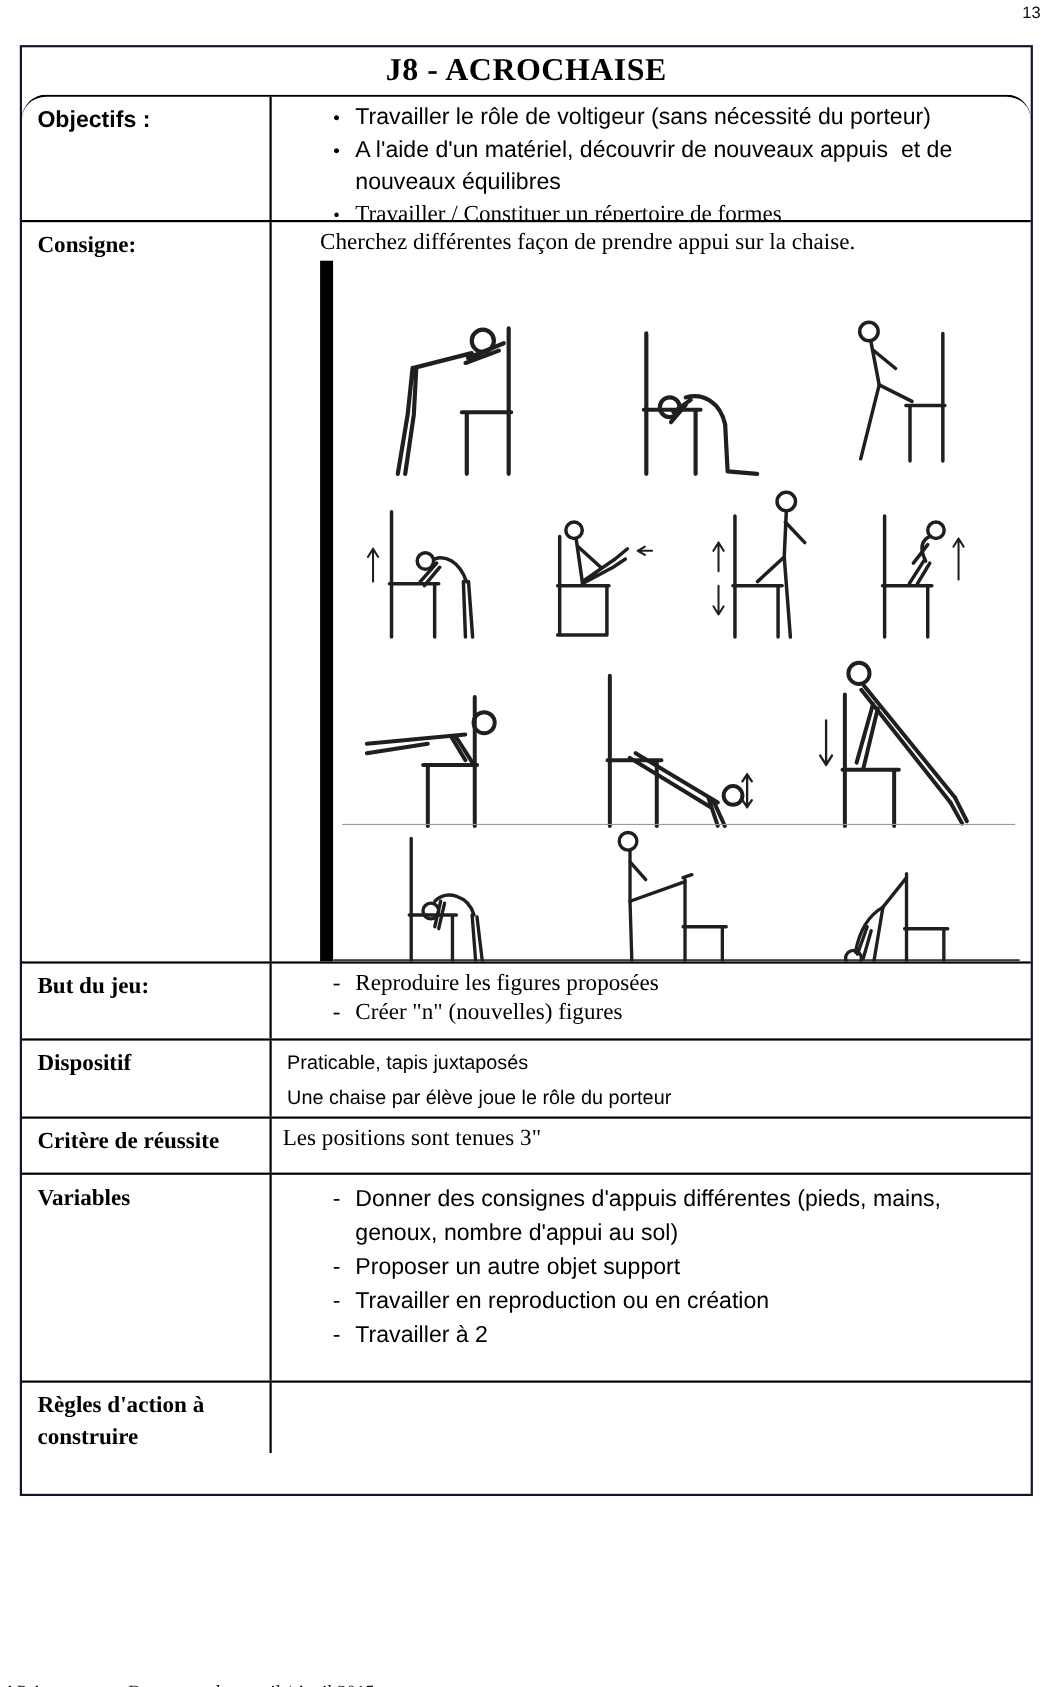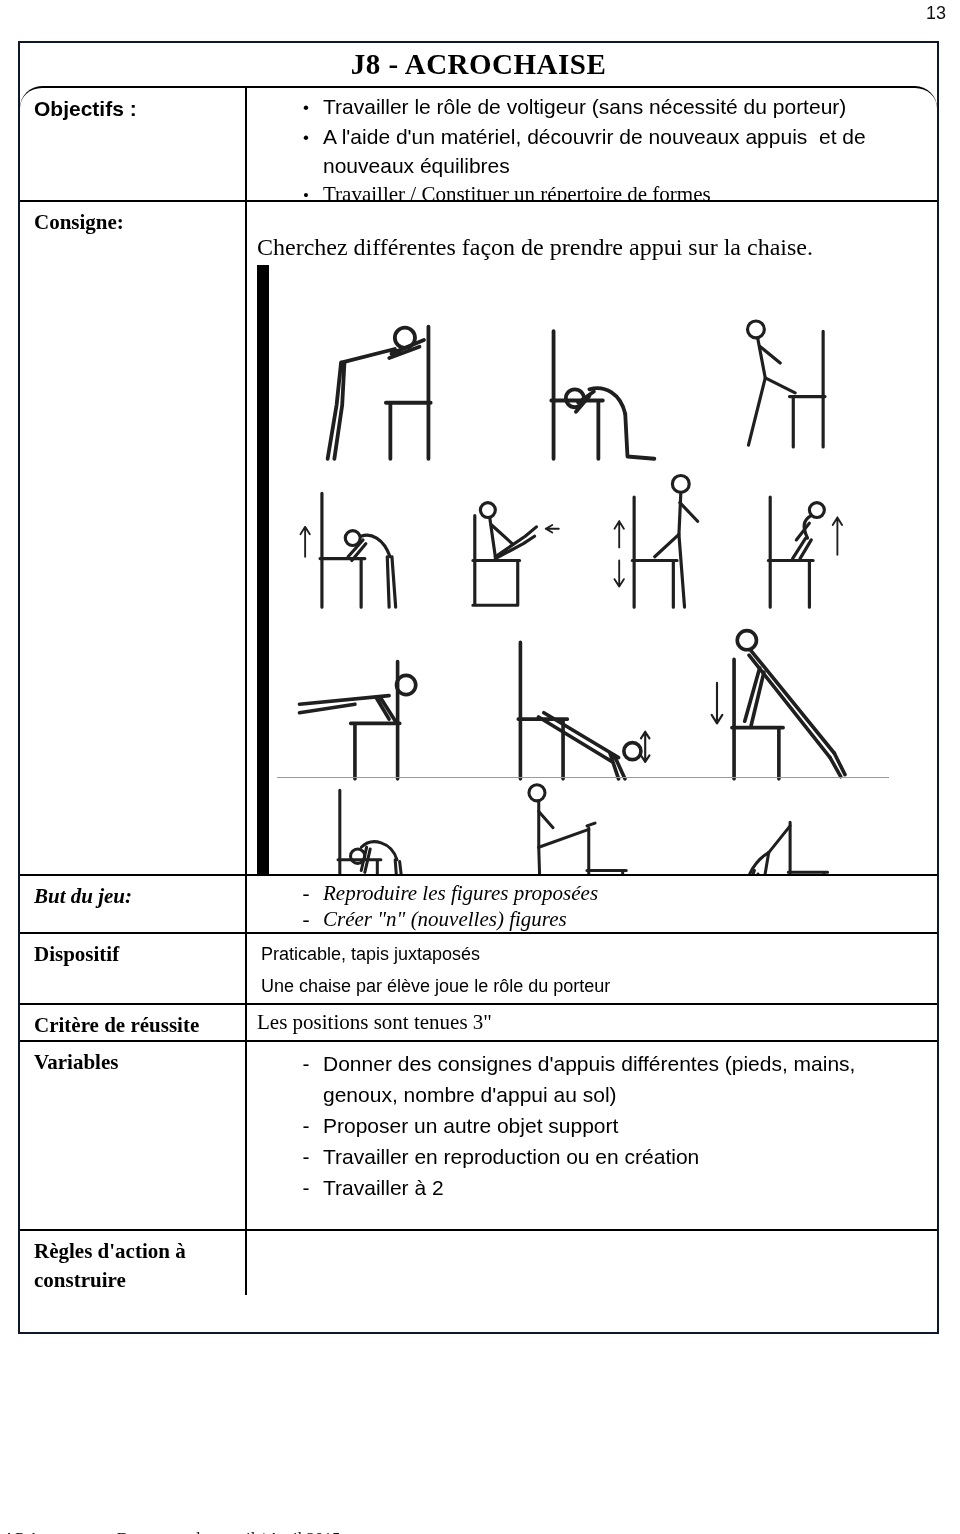--- a/index.html
+++ b/index.html
@@ -5,21 +5,21 @@
   html,body { margin:0; padding:0; }
   body {
     width:960px; height:1534px; position:relative;
     background:#ffffff; color:#000;
     font-family:"Liberation Serif", serif;
     overflow:hidden;
   }
   .page-number {
     position:absolute; top:3px; right:14px;
     font-family:"Liberation Sans", sans-serif;
-    font-size:18px; color:#111;
+    font-size:15px; color:#111;
   }
   .sheet {
     position:absolute; left:18px; top:41px; width:921px;
     border:2px solid #0f172a; box-sizing:border-box;
     background:#fff;
   }
   .row { display:flex; border-top:2px solid #000; box-sizing:border-box; }
   .row.first { border-top:none; }
   .label-cell {
     width:227px; flex:none; border-right:2px solid #000;
@@ -30,37 +30,37 @@
   .sans { font-family:"Liberation Sans", sans-serif; }
   .serif { font-family:"Liberation Serif", serif; }
 
   .title-row { height:43px; align-items:center; justify-content:center; }
   .doc-title {
     font-family:"Liberation Serif", serif; font-weight:bold;
     font-size:29px; letter-spacing:0.5px; text-align:center; width:100%;
   }
 
   .row-objectifs  { height:114px;border-radius:22px; }
-  .row-consigne   { height:674px; }
-  .row-but        { height:58px;font-style:italic;  }
+  .row-consigne   { height:674px;gap:34px; }
+  .row-but        { height:70px;  }
   .row-dispositif { height:71px;  }
-  .row-critere    { height:37px;  }
+  .row-critere    { height:51px;  }
   .row-variables  { height:189px; }
   .row-regles     { height:103px;flex-direction:column; }
 
   .list-item { display:flex; align-items:flex-start; }
   .marker { flex:none; width:34px; text-align:center; }
   .bullet-list .marker { font-size:17px; padding-top:1px; }
   .item-text { flex:1; white-space:pre-wrap; }
 
   .objectifs-list { padding-left:32px; font-size:21px; line-height:29px; }
   .objectifs-list .sans-item { font-family:"Liberation Sans", sans-serif; }
   .objectifs-list .serif-item { font-family:"Liberation Serif", serif; }
 
-  .consigne-text { font-size:24px; line-height:26px; white-space:pre-wrap;margin-top:28px; }
+  .consigne-text { font-size:21px; line-height:26px; white-space:pre-wrap; }
 
   .image-box { margin-top:5px; display:flex; height:637px; }
   .black-bar { width:12px; flex:none; background:#000; }
   .figures-area {
     flex:1; position:relative; border-bottom:2px solid #3a3a3a;
     box-sizing:border-box; background:#fff;
   }
   .floor-line { position:absolute; left:8px; top:512px; width:612px; height:1px; background:#9a9a9a; }
   .fig-rows { width:612px; }
   .fig-row { display:flex; justify-content:space-evenly; align-items:flex-end; }

